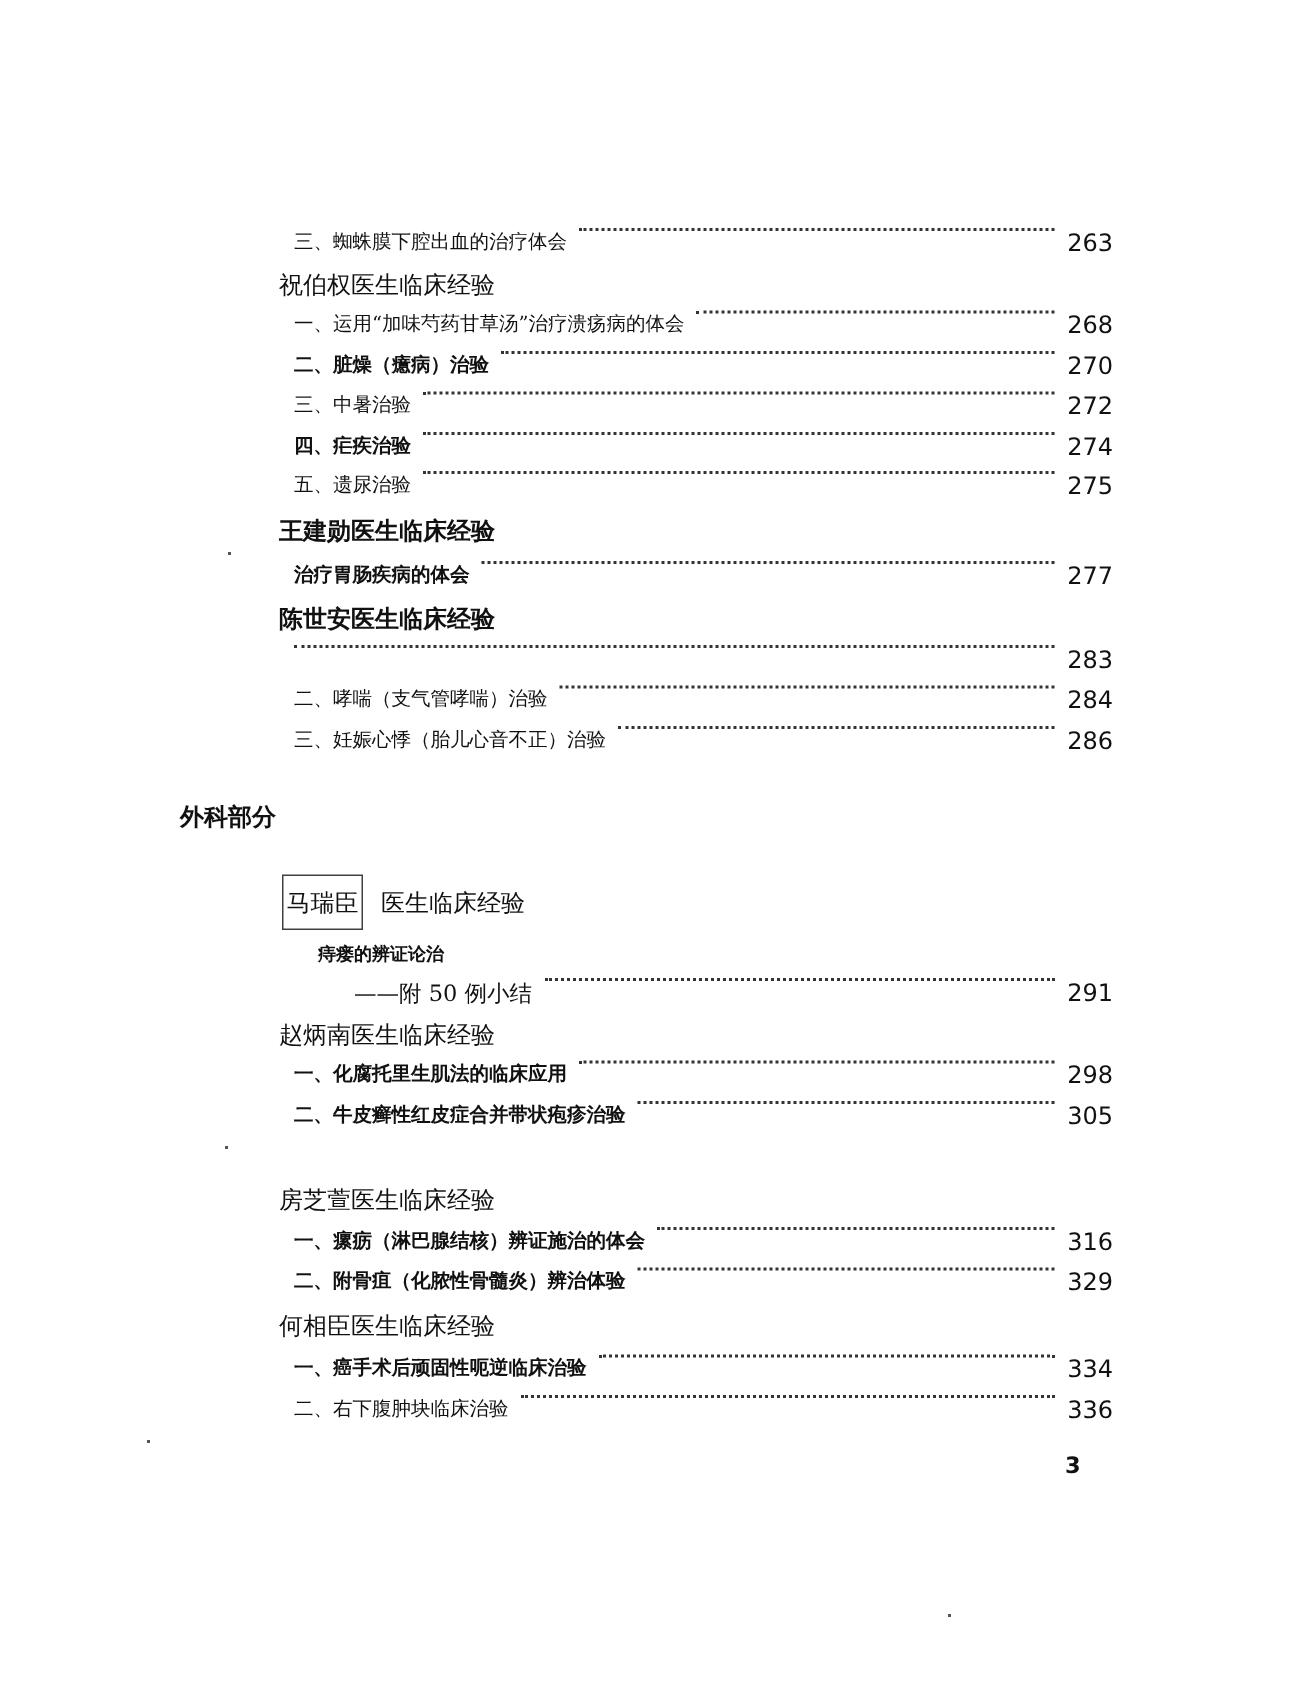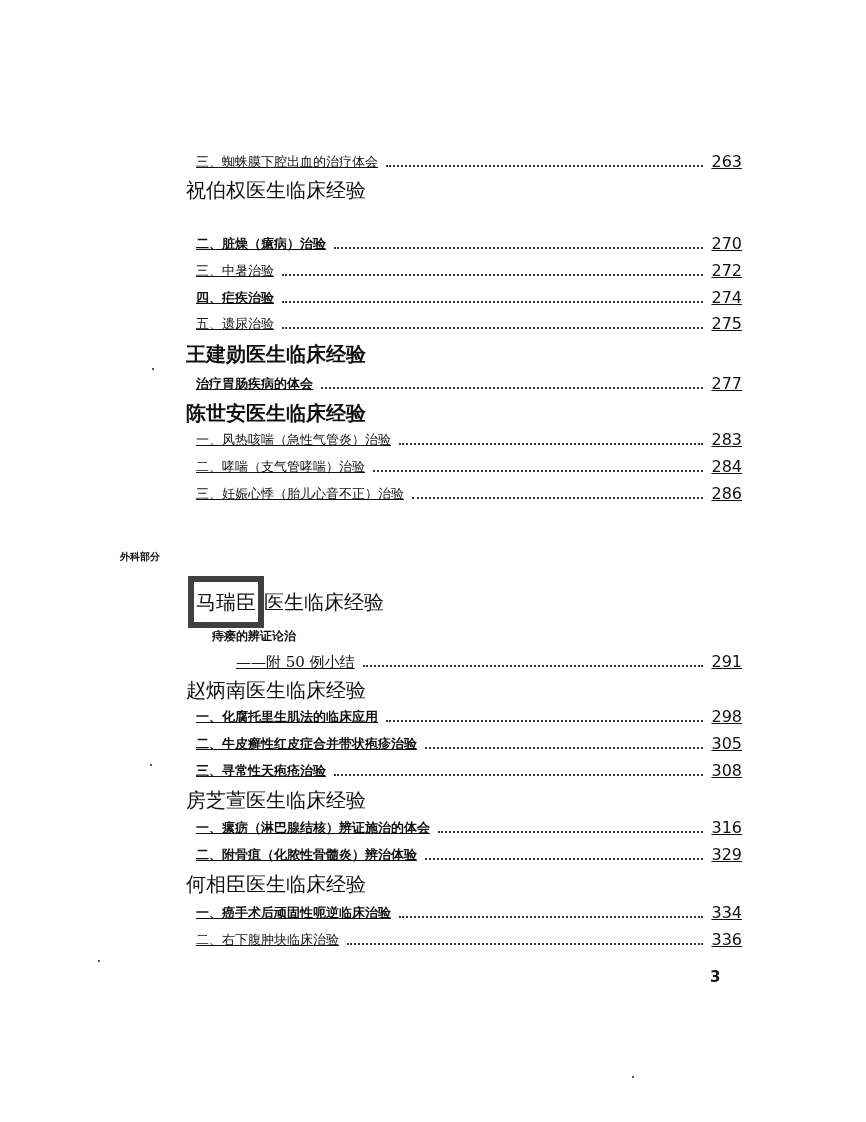--- a/index.html
+++ b/index.html
@@ -1,44 +1,49 @@
 <!DOCTYPE html>
 <html><head>
 <meta charset="utf-8">
 <style>
   html, body { margin: 0; padding: 0; background: #ffffff; }
   body { width: 866px; height: 1122px; position: relative; overflow: hidden;
          font-family: "DejaVu Serif", "Liberation Serif", serif; color: #111; }
   .page { position: absolute; left: 0; top: 0; width: 866px; height: 1122px; }
   .entry { position: absolute; left: 196px; width: 546px; height: 20px;
-           display: flex; align-items: flex-end; font-size: 13px; line-height: 20px; text-decoration: underline; }
+           display: flex; font-size: 13px; line-height: 20px; }
   .entry .label { white-space: nowrap; padding-right: 8px; }
   .entry .leader { flex: 1; border-bottom: 2px dotted #333; margin-bottom: 5px; height: 0; }
   .entry .pg { white-space: nowrap; padding-left: 8px; font-family: "DejaVu Sans", sans-serif; font-size: 16px; }
   .entry.bold .label { font-weight: bold; }
-  .heading { position: absolute; left: 186px; font-size: 20px; line-height: 24px; white-space: nowrap; }
-  .section { position: absolute; left: 120px; font-size: 10px; font-weight: bold; line-height: 22px; white-space: nowrap; margin-top: 12px; }
-  .boxed { border: 6px solid #404040; padding: 8px 2px; margin-right: 0; }
+  .heading { position: absolute; left: 186px; font-size: 16px; line-height: 24px; white-space: nowrap; }
+  .section { position: absolute; left: 120px; font-size: 16px; font-weight: bold; line-height: 22px; white-space: nowrap; }
+  .boxed { border: 1px solid #404040; padding: 8px 2px; margin-right: 12px; }
   .subhead { position: absolute; left: 200px; font-size: 12px; font-weight: bold; line-height: 20px; white-space: nowrap; margin-left: 12px; }
   .pagenum { position: absolute; left: 710px; top: 968px; font-size: 15px; font-weight: bold;
              font-family: "DejaVu Sans", sans-serif; }
   .speck { position: absolute; width: 2px; height: 2px; background: #555; }
 </style>
 </head>
 <body>
 
 <div class="page">
 
   <div class="entry" style="top:152px">
     <span class="label">三、蜘蛛膜下腔出血的治疗体会</span>
     <span class="leader"></span>
     <span class="pg">263</span>
   </div>
 
   <div class="heading" style="top:178px">祝伯权医生临床经验</div>
+  <div class="entry" style="top:207px">
+    <span class="label">一、运用“加味芍药甘草汤”治疗溃疡病的体会</span>
+    <span class="leader"></span>
+    <span class="pg">268</span>
+  </div>
   <div class="entry bold" style="top:234px">
     <span class="label">二、脏燥（癔病）治验</span>
     <span class="leader"></span>
     <span class="pg">270</span>
   </div>
   <div class="entry" style="top:261px">
     <span class="label">三、中暑治验</span>
     <span class="leader"></span>
     <span class="pg">272</span>
   </div>
@@ -55,21 +60,20 @@
 
   <div class="heading" style="top:342px; font-weight:bold">王建勋医生临床经验</div>
   <div class="entry bold" style="top:374px">
     <span class="label">治疗胃肠疾病的体会</span>
     <span class="leader"></span>
     <span class="pg">277</span>
   </div>
 
   <div class="heading" style="top:401px; font-weight:bold">陈世安医生临床经验</div>
   <div class="entry" style="top:430px">
-    <span class="label">一、风热咳喘（急性气管炎）治验</span>
     <span class="leader"></span>
     <span class="pg">283</span>
   </div>
   <div class="entry" style="top:457px">
     <span class="label">二、哮喘（支气管哮喘）治验</span>
     <span class="leader"></span>
     <span class="pg">284</span>
   </div>
   <div class="entry" style="top:484px">
     <span class="label">三、妊娠心悸（胎儿心音不正）治验</span>
@@ -93,25 +97,20 @@
   <div class="entry bold" style="top:707px">
     <span class="label">一、化腐托里生肌法的临床应用</span>
     <span class="leader"></span>
     <span class="pg">298</span>
   </div>
   <div class="entry bold" style="top:734px">
     <span class="label">二、牛皮癣性红皮症合并带状疱疹治验</span>
     <span class="leader"></span>
     <span class="pg">305</span>
   </div>
-  <div class="entry bold" style="top:761px">
-    <span class="label">三、寻常性天疱疮治验</span>
-    <span class="leader"></span>
-    <span class="pg">308</span>
-  </div>
 
   <div class="heading" style="top:788px">房芝萱医生临床经验</div>
   <div class="entry bold" style="top:818px">
     <span class="label">一、瘰疬（淋巴腺结核）辨证施治的体会</span>
     <span class="leader"></span>
     <span class="pg">316</span>
   </div>
   <div class="entry bold" style="top:845px">
     <span class="label">二、附骨疽（化脓性骨髓炎）辨治体验</span>
     <span class="leader"></span>

